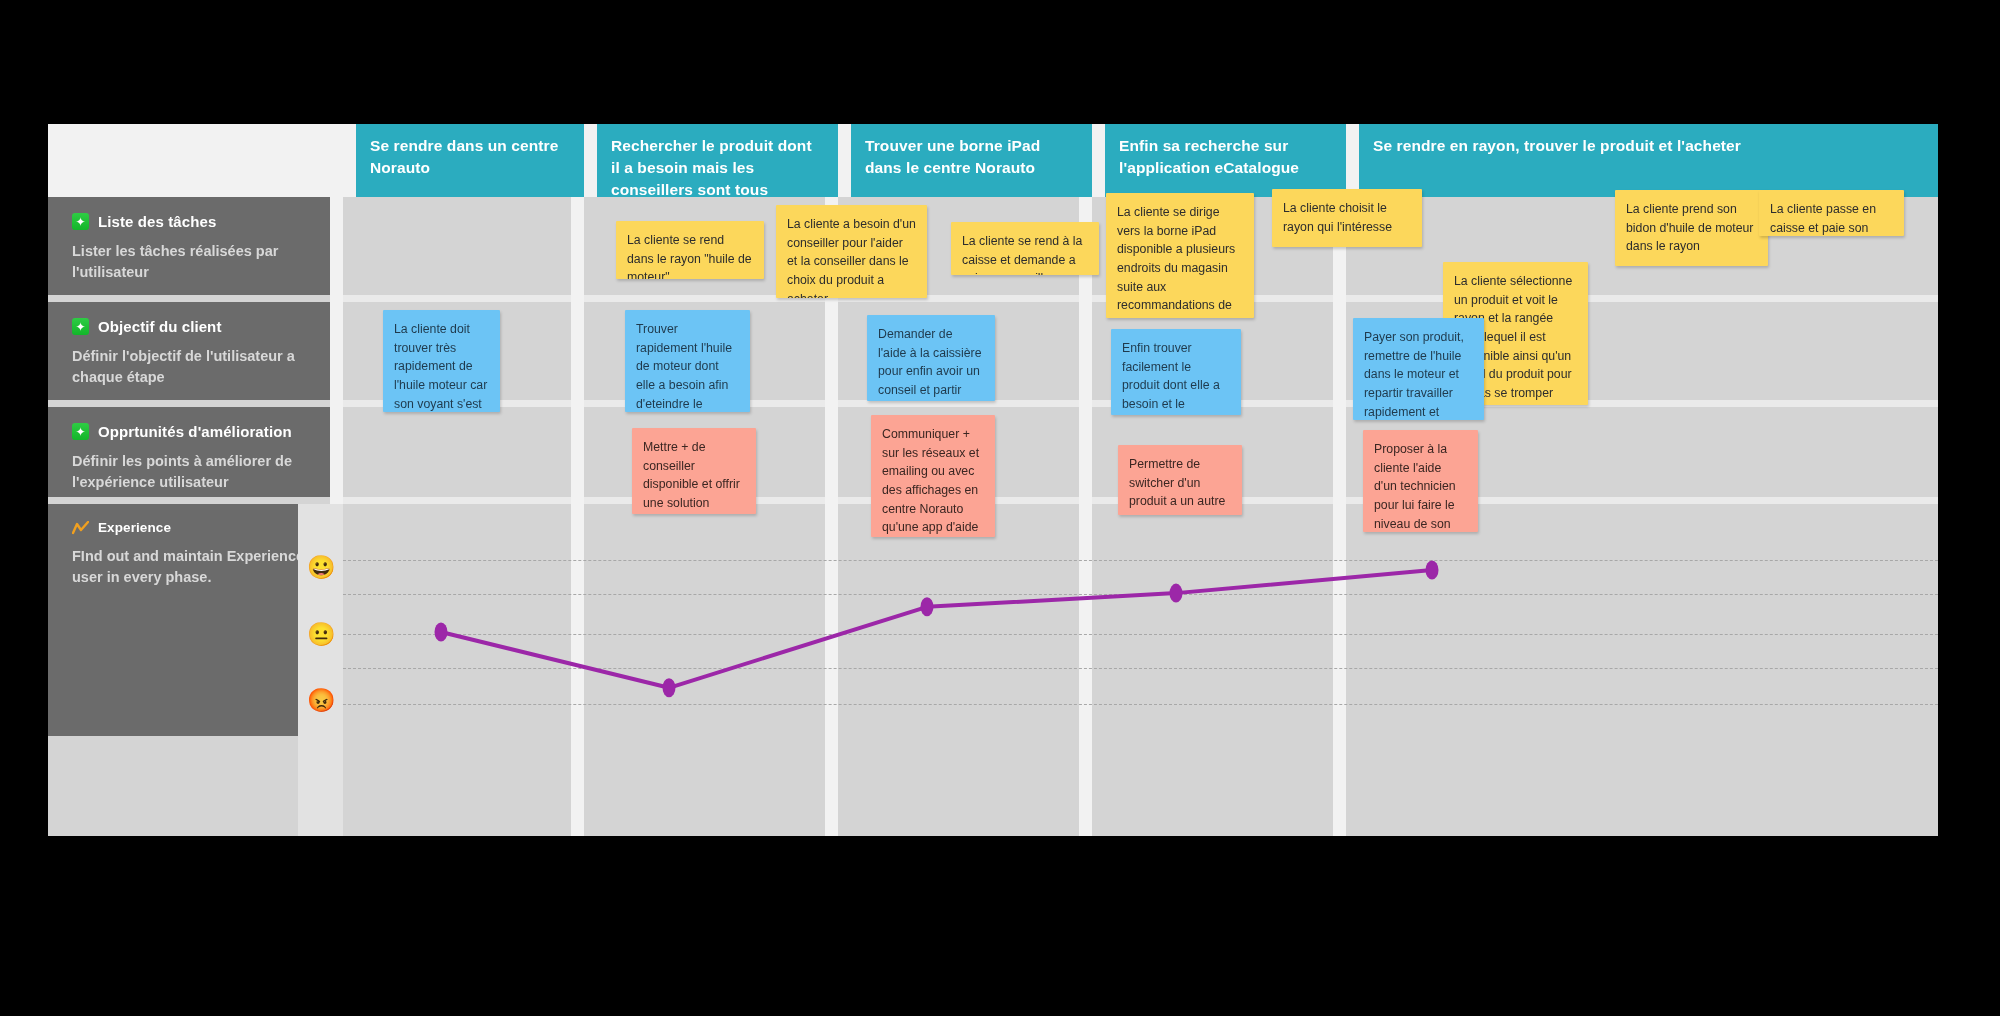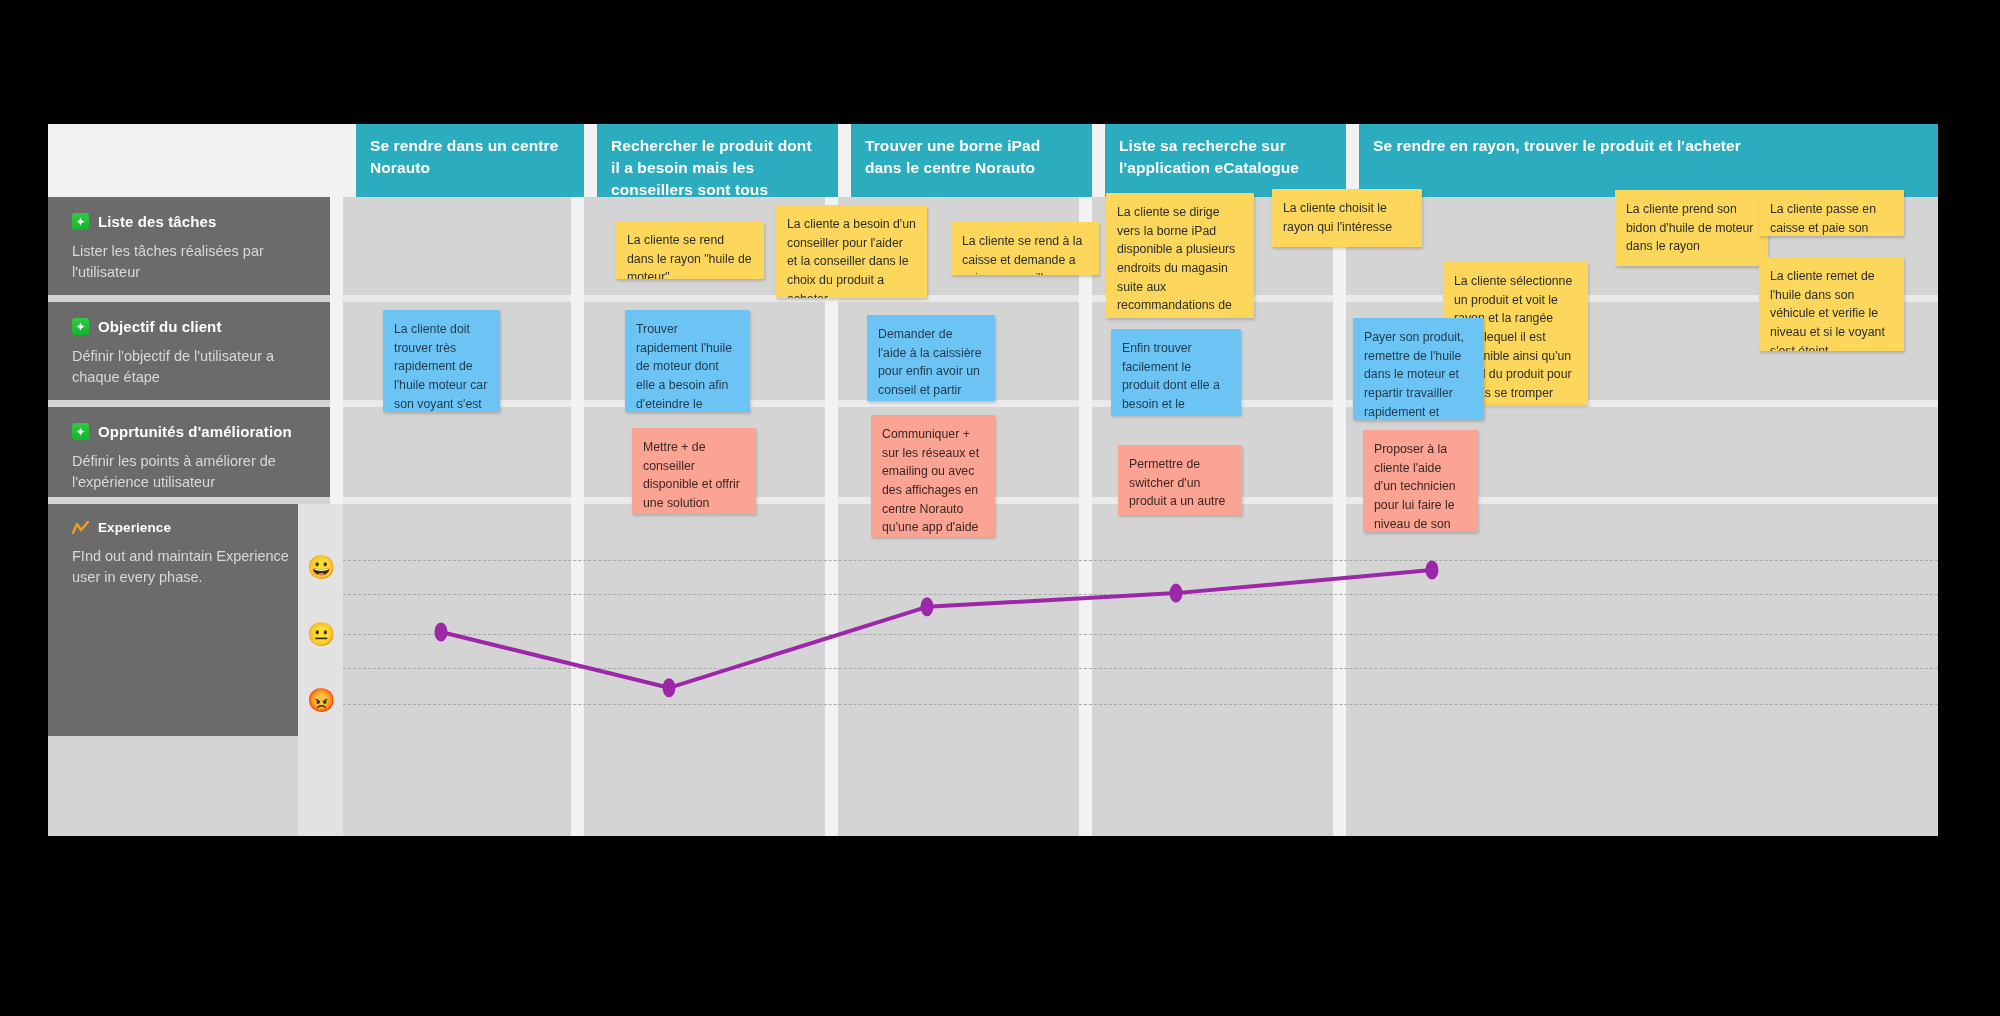--- a/index.html
+++ b/index.html
@@ -60,21 +60,21 @@
   .side-title-line {
     display: flex; align-items: center; gap: 9px;
     margin-bottom: 11px;
   }
   .side-title {
     font-size: 15px; font-weight: bold; color: #ffffff;
     letter-spacing: .1px;
   }
   .side-sub {
     font-size: 14.5px; color: #d8d8d8; line-height: 1.42;
-    font-weight: 400;
+    font-weight: 700;
   }
   .plus-icon {
     width: 17px; height: 17px; border-radius: 3px;
     background: linear-gradient(#2ecc44,#13b52a);
     display: flex; align-items: center; justify-content: center;
     font-size: 12px; color: #fff; line-height: 1;
     flex: 0 0 17px;
   }
   .zig-icon { flex: 0 0 17px; width:17px; height:14px; }
 
@@ -122,21 +122,21 @@
 
   <div class="header-row">
     <div class="header-corner"></div>
     <div class="phase-sep"></div>
     <div class="phase-head" style="flex:0 0 228px">Se rendre dans un centre Norauto</div>
     <div class="phase-sep"></div>
     <div class="phase-head" style="flex:0 0 241px">Rechercher le produit dont il a besoin mais les conseillers sont tous occupés</div>
     <div class="phase-sep"></div>
     <div class="phase-head" style="flex:0 0 241px">Trouver une borne iPad dans le centre Norauto</div>
     <div class="phase-sep"></div>
-    <div class="phase-head" style="flex:0 0 241px">Liste sa recherche sur l'application eCatalogue</div>
+    <div class="phase-head" style="flex:0 0 241px">Enfin sa recherche sur l'application eCatalogue</div>
     <div class="phase-sep"></div>
     <div class="phase-head" style="flex:1 1 auto">Se rendre en rayon, trouver le produit et l'acheter</div>
   </div>
 
   <div class="body-area">
 
     <div class="side-col">
       <div class="side-cell" style="height:98px">
         <div class="side-title-line">
           <span class="plus-icon">✦</span>
@@ -191,21 +191,20 @@
       <div class="vsep" style="left:990px"></div>
 
       <div class="note yellow" style="left:273px;top:24px;width:148px;height:58px">La cliente se rend dans le rayon "huile de moteur"</div>
       <div class="note yellow" style="left:433px;top:8px;width:151px;height:93px">La cliente a besoin d'un conseiller pour l'aider et la conseiller dans le choix du produit a acheter</div>
       <div class="note yellow" style="left:608px;top:25px;width:148px;height:53px">La cliente se rend à la caisse et demande a voir un conseiller</div>
       <div class="note yellow" style="left:763px;top:-4px;width:148px;height:125px">La cliente se dirige vers la borne iPad disponible a plusieurs endroits du magasin suite aux recommandations de la caissière.</div>
       <div class="note yellow" style="left:929px;top:-8px;width:150px;height:58px">La cliente choisit le rayon qui l'intéresse</div>
       <div class="note yellow" style="left:1100px;top:65px;width:145px;height:143px">La cliente sélectionne un produit et voit le rayon et la rangée dans lequel il est disponible ainsi qu'un visuel du produit pour ne pas se tromper</div>
       <div class="note yellow" style="left:1272px;top:-7px;width:153px;height:76px">La cliente prend son bidon d'huile de moteur dans le rayon</div>
       <div class="note yellow" style="left:1416px;top:-7px;width:145px;height:46px">La cliente passe en caisse et paie son produit</div>
-      <div class="note yellow" style="left:1416px;top:60px;width:145px;height:94px">La cliente remet de l'huile dans son véhicule et verifie le niveau et si le voyant s'est éteint.</div>
 
       <div class="note blue" style="left:40px;top:113px;width:117px;height:102px">La cliente doit trouver très rapidement de l'huile moteur car son voyant s'est allumé et elle est en pleine tournée de patients.</div>
       <div class="note blue" style="left:282px;top:113px;width:125px;height:102px">Trouver rapidement l'huile de moteur dont elle a besoin afin d'eteindre le voyant sur son véhicule et pouvoir retourner travailler sereinement.</div>
       <div class="note blue" style="left:524px;top:118px;width:128px;height:86px">Demander de l'aide à la caissière pour enfin avoir un conseil et partir travailler à nouveau.</div>
       <div class="note blue" style="left:768px;top:132px;width:130px;height:86px">Enfin trouver facilement le produit dont elle a besoin et le localiser dans le magasin.</div>
       <div class="note blue" style="left:1010px;top:121px;width:131px;height:102px">Payer son produit, remettre de l'huile dans le moteur et repartir travailler rapidement et sereinement.</div>
 
       <div class="note red" style="left:289px;top:231px;width:124px;height:86px">Mettre + de conseiller disponible et offrir une solution d'aide rapide aux clients.</div>
       <div class="note red" style="left:528px;top:218px;width:124px;height:122px">Communiquer + sur les réseaux et emailing ou avec des affichages en centre Norauto qu'une app d'aide est maintenant disponible dans le centre.</div>
       <div class="note red" style="left:775px;top:248px;width:124px;height:70px">Permettre de switcher d'un produit a un autre d'un gestion de la mains.</div>

